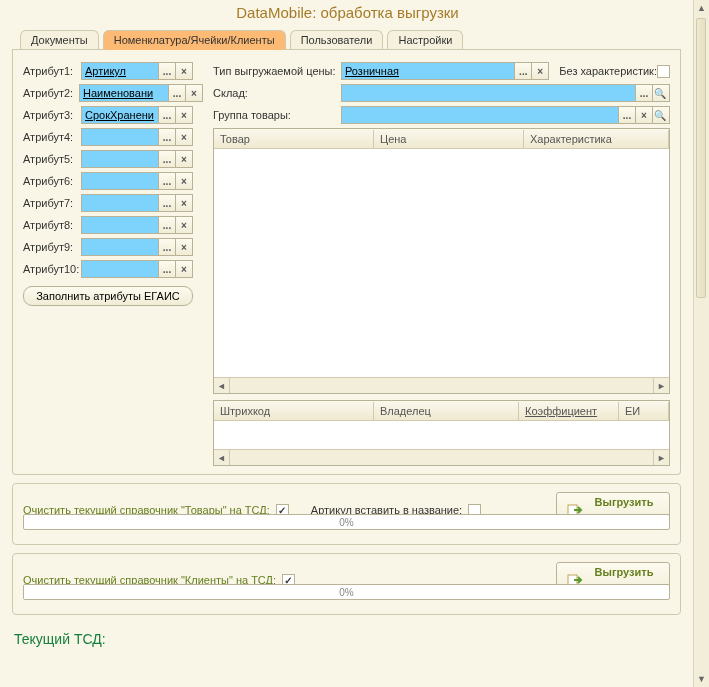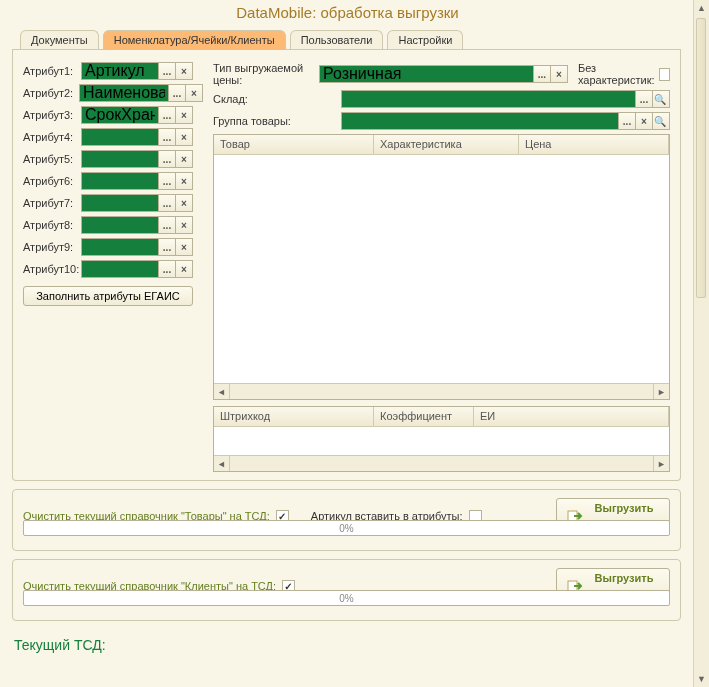--- a/index.html
+++ b/index.html
@@ -88,47 +88,48 @@
   .row { display: flex; align-items: center; margin-bottom: 4px; }
   .attrs { float: left; width: 180px; }
   .attrs .row label { width: 58px; display: inline-block; }
   .field-wrap {
     display: flex;
     align-items: stretch;
     height: 18px;
   }
   .field {
     border: 1px solid #b8b296;
-    background: #15803d;
+    background: #7dd3fc;
     height: 18px;
     padding: 1px 3px;
-    font-size: 16px;
+    font-size: 11px;
     font-family: inherit;
     flex: 1;
     min-width: 0;
+    text-decoration: underline;
   }
   .mini-btn {
     border: 1px solid #b8b296;
     background: linear-gradient(#fdfbef, #f0ecd6);
     height: 18px;
     width: 18px;
     margin-left: -1px;
     display: flex;
     align-items: center;
     justify-content: center;
     cursor: pointer;
     font-size: 10px;
     color: #555;
     font-weight: bold;
   }
   .mini-btn.search::before { content: "🔍"; font-size: 10px; }
   .big-btn {
     border: 1px solid #b8b296;
     background: linear-gradient(#fdfbef, #f0ecd6);
-    border-radius: 3px;
+    border-radius: 9px;
     padding: 3px 6px;
     cursor: pointer;
     font-size: 11px;
     font-family: inherit;
   }
   .right-fields { margin-left: 190px; }
   .right-fields .row label.lead { width: 128px; text-align: left; }
   .checkbox {
     width: 13px; height: 13px;
     border: 1px solid #b8b296;
@@ -143,20 +144,21 @@
   .grid {
     border: 1px solid #b8b296;
     background: #fff;
     margin-top: 4px;
   }
   .grid-head {
     display: flex;
     background: linear-gradient(#fbf8ec, #efe9d0);
     border-bottom: 1px solid #d0cab0;
     height: 20px;
+    align-items: center;
   }
   .grid-head .col {
     border-right: 1px solid #d0cab0;
     padding: 3px 6px;
     color: #555;
     font-size: 11px;
   }
   .grid-body { height: 228px; background: #fff; }
   .grid-scroll {
     display: flex; height: 16px;
@@ -355,54 +357,55 @@
           <input class="field" value="" style="">
           <div class="mini-btn">...</div>
           <div class="mini-btn">×</div>
           <div class="mini-btn search"></div>
         </div>
       </div>
 
       <div class="grid">
         <div class="grid-head">
           <div class="col" style="width:160px;">Товар</div>
+          <div class="col" style="flex:1;">Цена</div>
           <div class="col" style="width:145px;">Характеристика</div>
-          <div class="col" style="flex:1;">Цена</div>
         </div>
         <div class="grid-body"></div>
         <div class="grid-scroll">
           <div class="ar">◄</div>
           <div class="sp"></div>
           <div class="ar right">►</div>
         </div>
       </div>
 
       <div class="grid" style="margin-top:6px;">
         <div class="grid-head">
           <div class="col" style="width:160px;">Штрихкод</div>
-          <div class="col" style="width:100px;">Коэффициент</div>
+          <div class="col" style="width:145px;">Владелец</div>
+          <div class="col" style="width:100px;text-decoration:underline;">Коэффициент</div>
           <div class="col" style="flex:1;">ЕИ</div>
         </div>
         <div class="grid2-body"></div>
         <div class="grid-scroll">
           <div class="ar">◄</div>
           <div class="sp"></div>
           <div class="ar right">►</div>
         </div>
       </div>
 
     </div>
     <div class="clear"></div>
   </div>
 
   <div class="group" style="flex-wrap:wrap;">
     <div style="display:flex; align-items:center; gap:6px; width:100%;">
       <span><span class="dotted-link">Очистить текущий справочник  "Товары" на ТСД:</span></span>
       <span class="checkbox checked"></span>
-      <span style="margin-left:16px;">Артикул вставить в атрибуты:</span>
+      <span style="margin-left:16px;">Артикул вставить в название:</span>
       <span class="checkbox"></span>
       <div style="flex:1;"></div>
       <div class="export-btn" style="height:36px;">
         <span class="export-icon">
           <svg viewBox="0 0 16 16">
               <rect x="1" y="3" width="9" height="11" fill="#fff" stroke="#bca65a"></rect>
               <path d="M7 8 L14 8 M11 5 L14 8 L11 11" fill="none" stroke="#5a9a2e" stroke-width="2"></path>
             </svg>
         </span>
         <span class="lbl" style="display:inline-block; max-width:70px;">Выгрузить товары</span>

